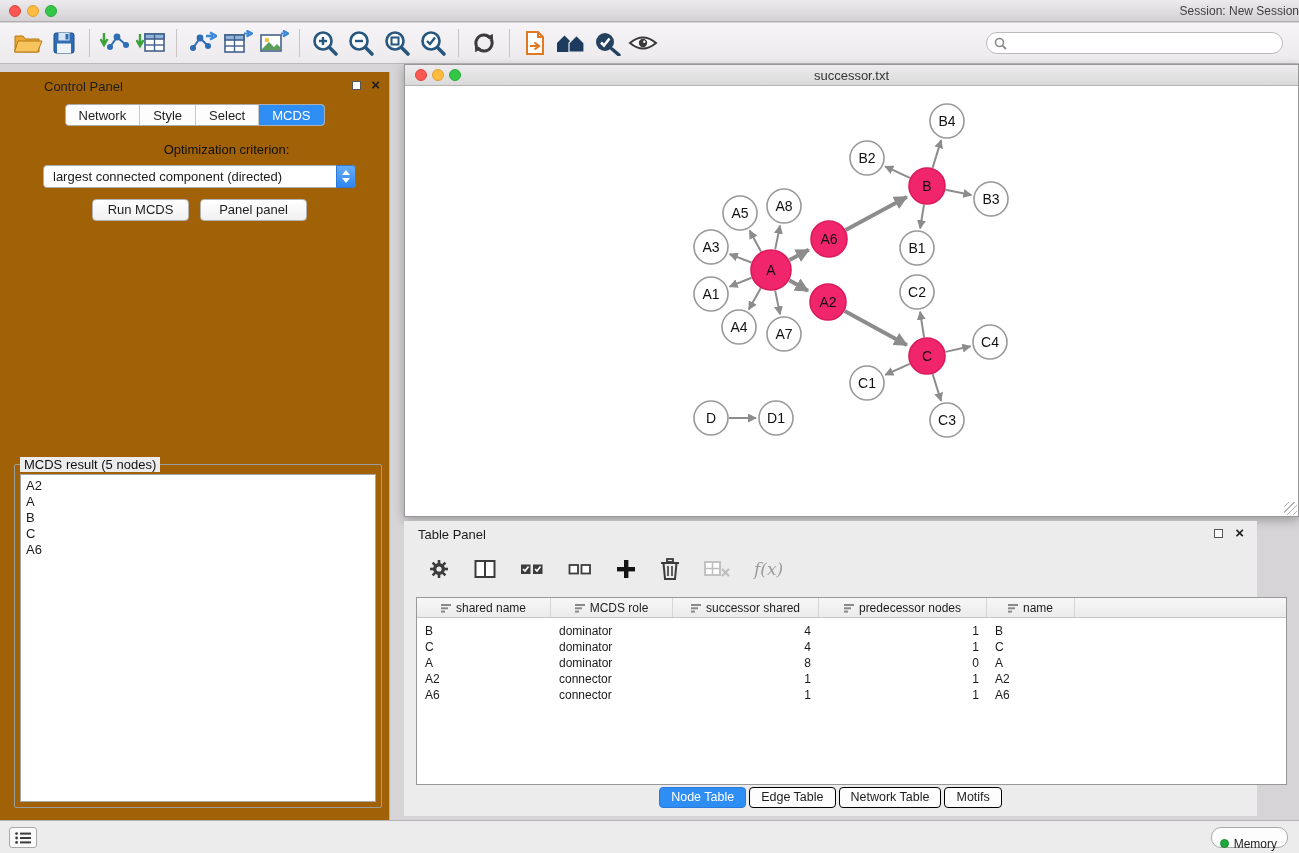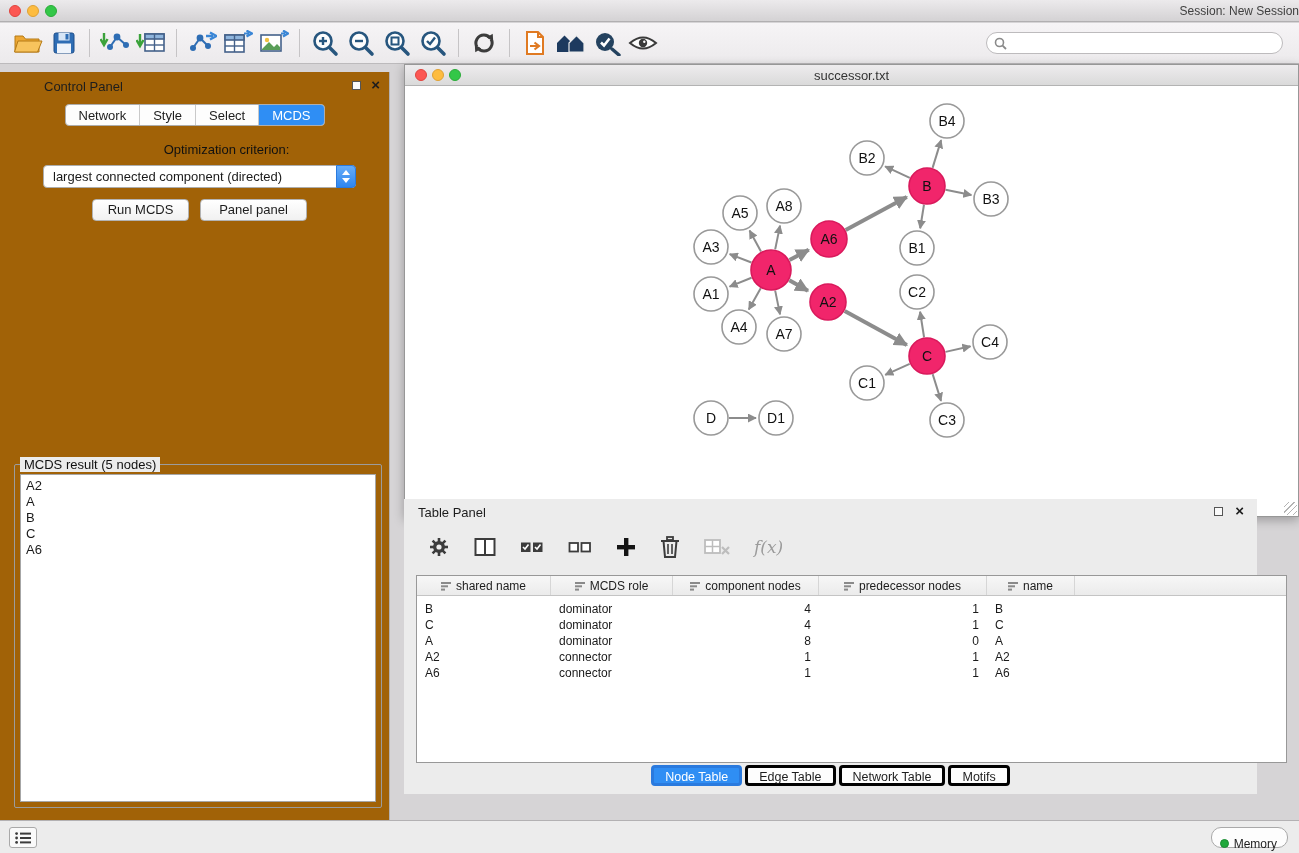--- a/index.html
+++ b/index.html
@@ -66,42 +66,42 @@
   .network-window { position:absolute; left:404px; top:64px; width:895px; height:453px;
     background:#fff; border:1px solid #979797; box-shadow:0 3px 10px rgba(0,0,0,.28); }
   .nw-titlebar { position:relative; height:21px; background:linear-gradient(#eeecee,#dadada); border-bottom:1px solid #b3b3b3; }
   .nw-titlebar .t-red{left:10px;top:4px} .nw-titlebar .t-yellow{left:27px;top:4px} .nw-titlebar .t-green{left:44px;top:4px}
   .nw-title { position:absolute; top:3px; width:100%; text-align:center; font-size:13px; color:#343434; }
   .nw-canvas { position:absolute; left:1px; top:22px; right:1px; bottom:1px; background:#fff; overflow:hidden; }
   .grip { position:absolute; right:0; bottom:0; width:13px; height:13px;
     background:repeating-linear-gradient(135deg, transparent 0 3px, #b4b4b4 3px 4px); }
 
   
-  .table-panel { position:absolute; left:404px; top:499px; width:853px; height:295px; background:#ececec;padding-left:31px; }
+  .table-panel { position:absolute; left:404px; top:521px; width:853px; height:295px; background:#ececec;padding-left:31px; }
   .table-panel .panel-title { left:14px; top:6px; }
   .table-panel .float-icon { right:34px; top:8px; }
   .table-panel .close-x { right:13px; top:4px; }
   .tp-toolbar { position:absolute; left:10px; top:26px; height:44px; display:flex; align-items:center; gap:24px; padding-left:14px; }
   .tp-icon { display:flex; align-items:center; justify-content:center; }
   .fx { font-family:"DejaVu Serif",serif; font-style:italic; font-size:17px; color:#9b9b9b; }
 
   .tbl { position:absolute; left:12px; top:76px; width:871px; height:188px; background:#fff; border:1px solid #989898; overflow:hidden; }
   .tbl-header { display:flex; height:20px; background:linear-gradient(#f7f7f7,#ebebeb); border-bottom:1px solid #c4c4c4; }
   .th { display:flex; align-items:center; justify-content:center; gap:5px; font-size:12px; color:#1d1d1d;
     border-right:1px solid #d6d6d6; flex:0 0 auto; }
   .th.fill { flex:1 1 auto; border-right:none; }
   .tbl-body { padding-top:5px; }
   .tbl-row { display:flex; height:16px; }
   .td { font-size:12px; line-height:16px; padding:0 8px; white-space:nowrap; overflow:hidden; flex:0 0 auto; }
   .td.num { text-align:right; }
   .td.fill { flex:1 1 auto; }
 
   .tp-tabs { position:absolute; left:0; top:266px; width:100%; display:flex; justify-content:center; gap:3px; }
   .tp-tab { height:21px; padding:0 11px; font-size:12.5px; line-height:19px; background:#fdfdfd;
-    border:3px solid #000000; border-radius:4px; color:#1d1d1d; }
+    border:1px solid #000000; border-radius:4px; color:#1d1d1d; }
   .tp-tab.active { background:#2f8ef4; border-color:#2a7ade; color:#fff; }
 
   
   .statusbar { position:absolute; left:0; top:820px; width:1299px; height:33px; background:#ececec; border-top:1px solid #b3b1b3; }
   .list-btn { position:absolute; left:9px; top:6px; width:28px; height:21px; background:#fafafa;
     border:1px solid #a9a9a9; border-radius:3px; display:flex; align-items:center; justify-content:center; }
   .memory-btn { position:absolute; right:11px; top:6px; height:21px; padding:12px 10px 0 8px; background:#fdfdfd;
     border:1px solid #a9a9a9; border-radius:10px; display:flex; align-items:center; gap:5px; font-size:12px; color:#1d1d1d; }
   .mem-dot { width:9px; height:9px; border-radius:50%; background:#1fa83b; border:1px solid #188a30; }
 </style>
@@ -464,21 +464,21 @@
           <span>MCDS role</span>
         </div>
         <div class="th" style="width: 146px;">
           <svg width="10" height="10" viewBox="0 0 10 10">
             <g fill="#8a8a8a">
               <rect x="0" y="1" width="10" height="2"></rect>
               <rect x="0" y="4.3" width="7" height="2"></rect>
               <rect x="0" y="7.6" width="4" height="2"></rect>
             </g>
           </svg>
-          <span>component nodes</span>
+          <span>successor shared</span>
         </div>
         <div class="th" style="width: 168px;">
           <svg width="10" height="10" viewBox="0 0 10 10">
             <g fill="#8a8a8a">
               <rect x="0" y="1" width="10" height="2"></rect>
               <rect x="0" y="4.3" width="7" height="2"></rect>
               <rect x="0" y="7.6" width="4" height="2"></rect>
             </g>
           </svg>
           <span>predecessor nodes</span>

